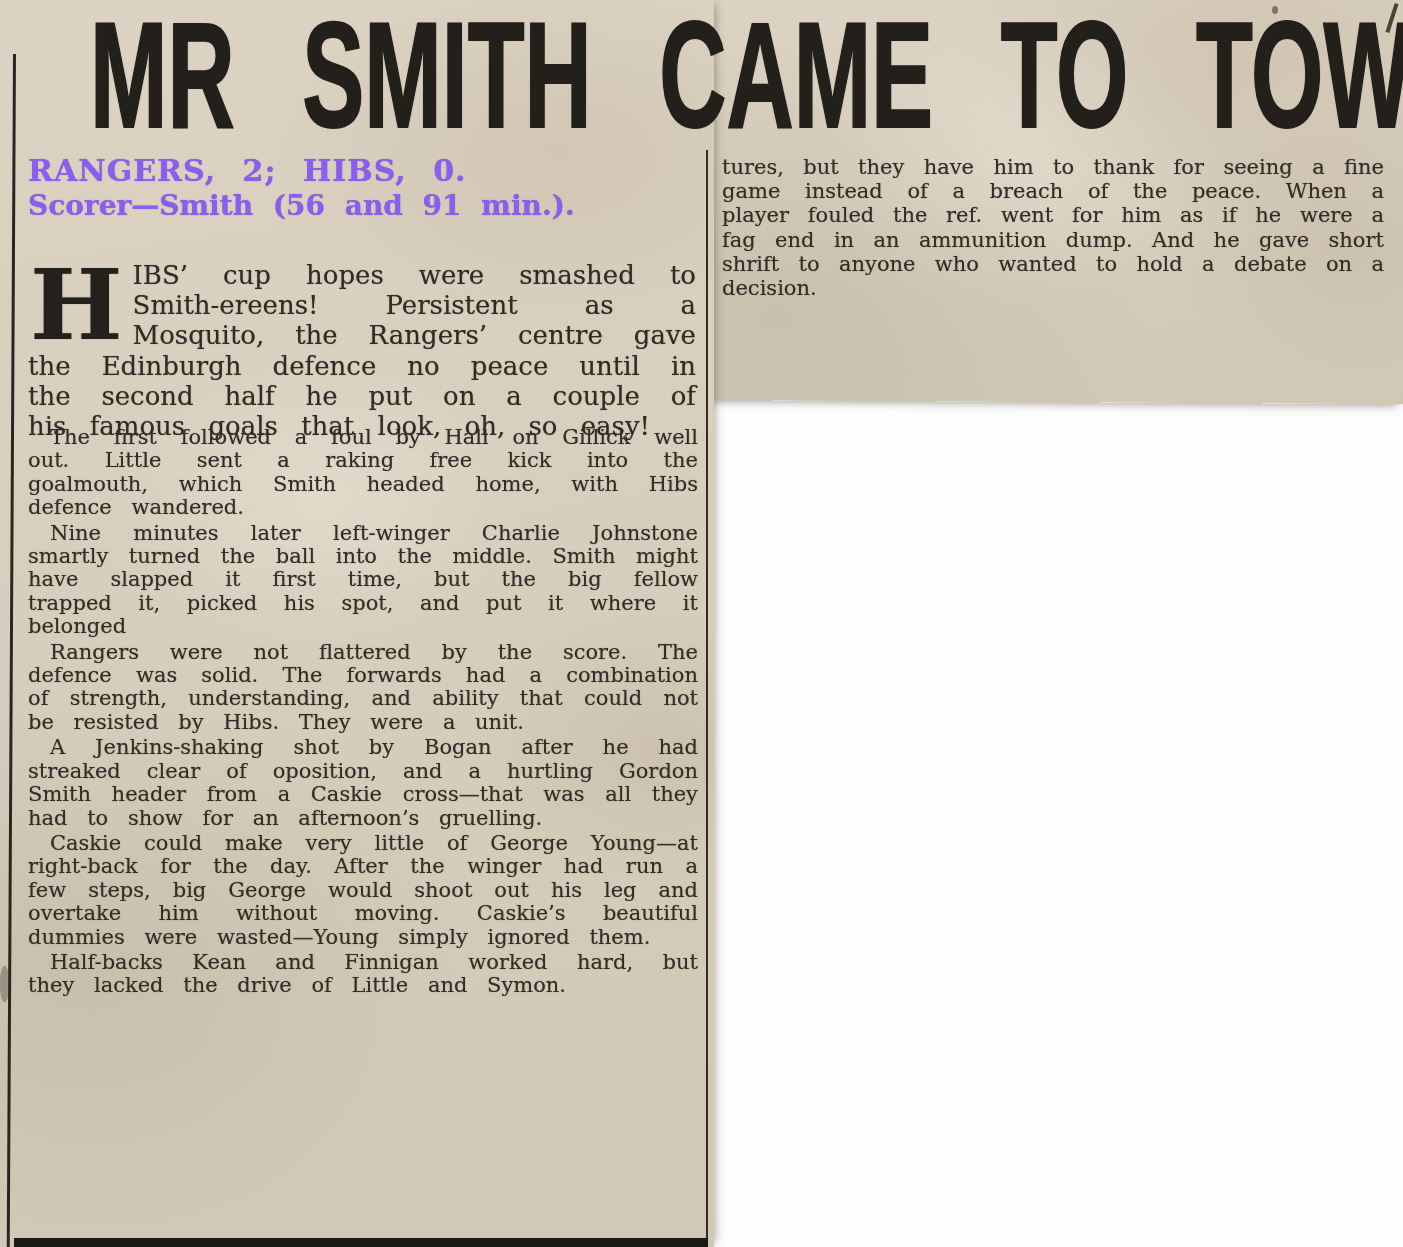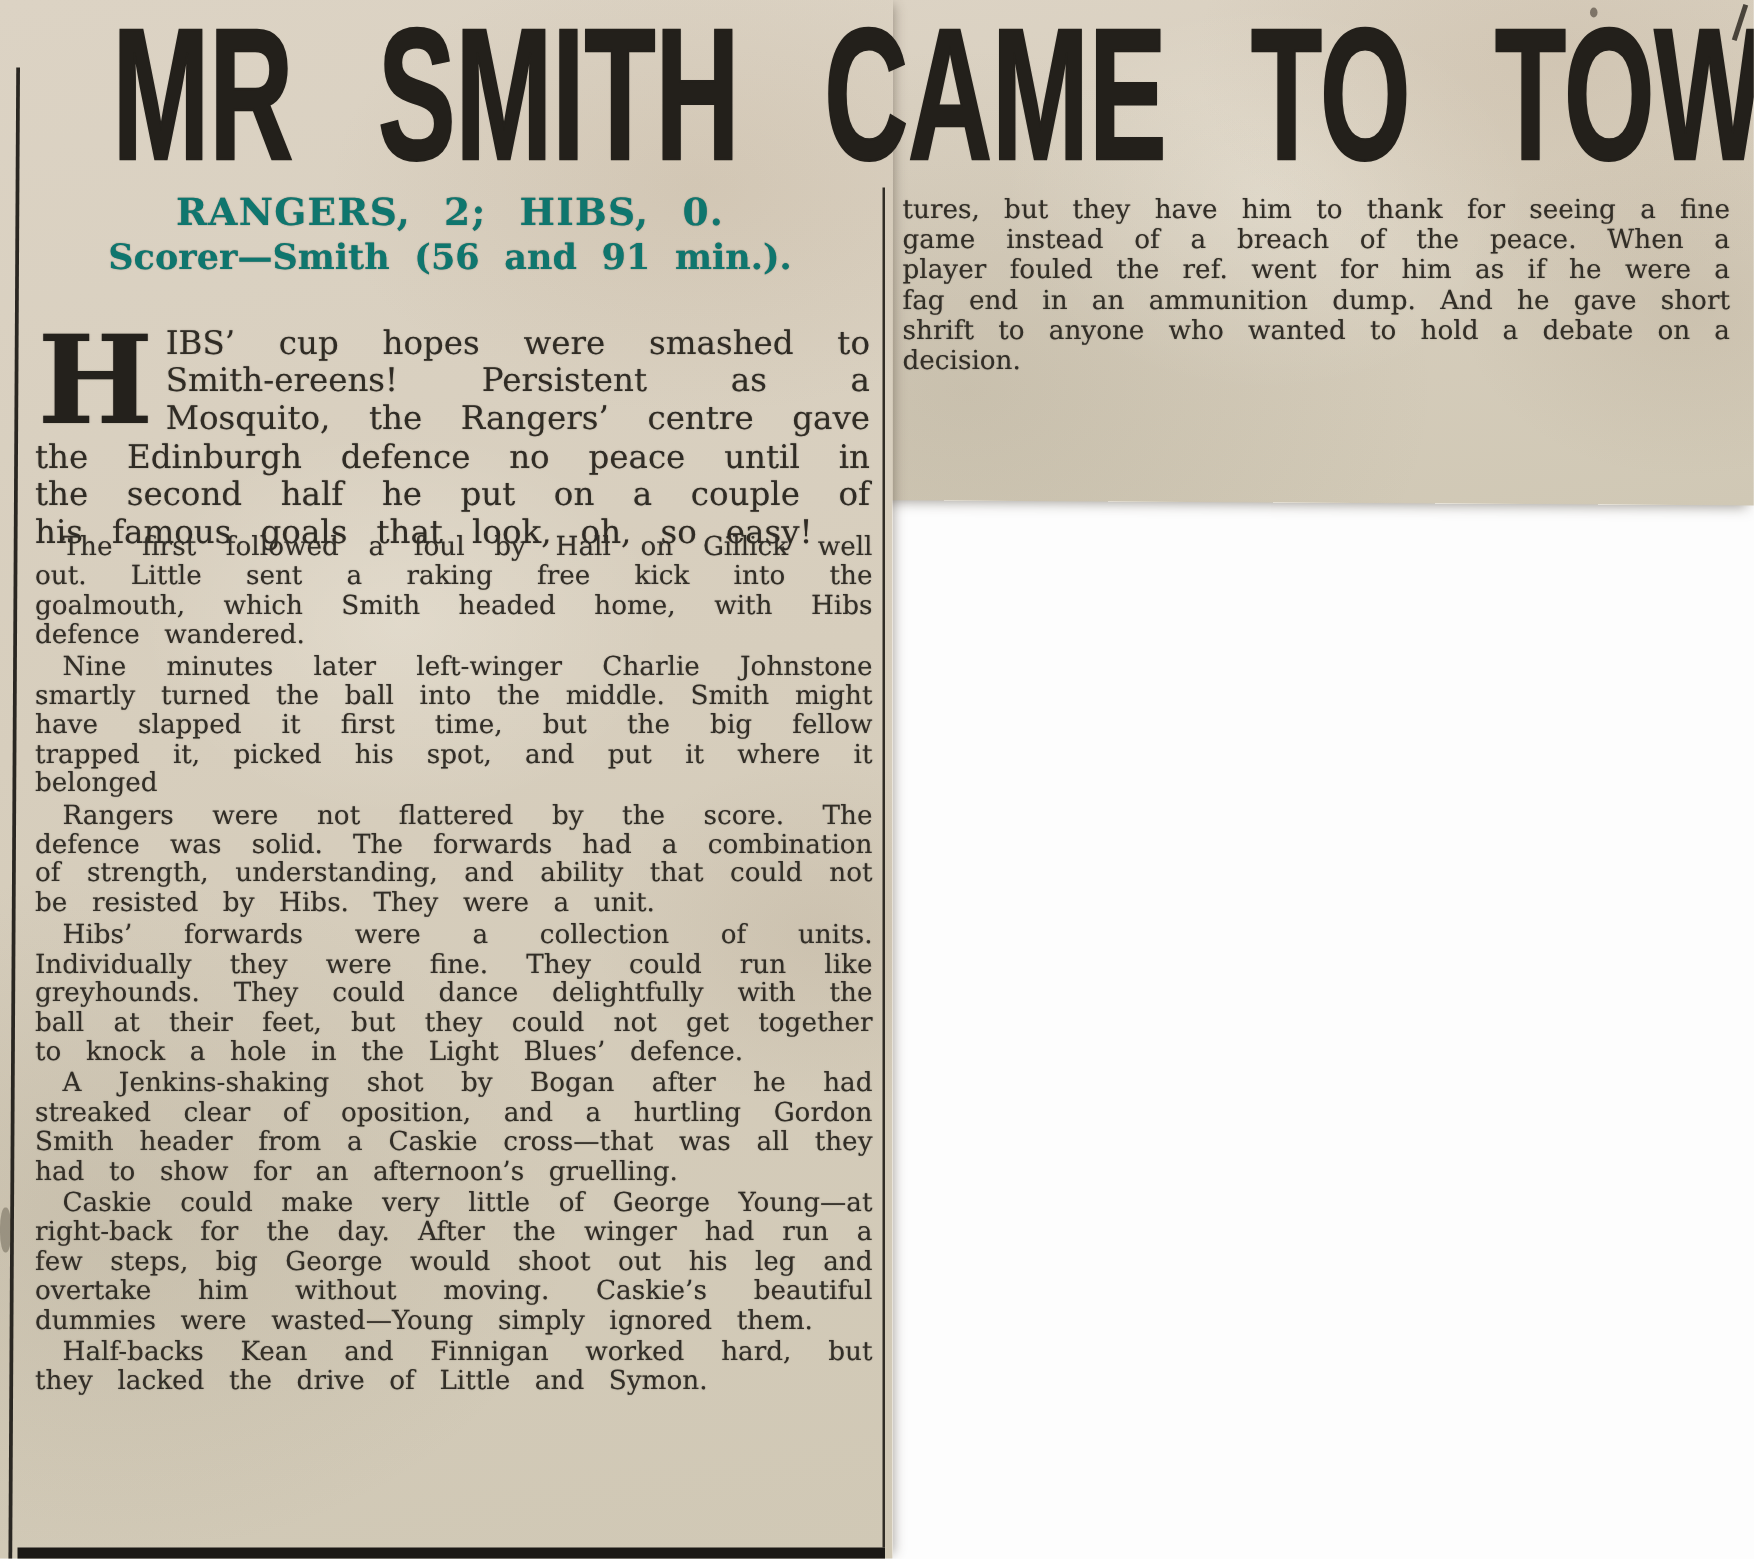--- a/index.html
+++ b/index.html
@@ -37,21 +37,21 @@
   
   .headline-wrap{position:absolute;left:90px;top:12px;width:1300px;height:140px;}
   .headline-text{display:inline-block;white-space:nowrap;
     font:700 150px/0.85 "Liberation Sans",sans-serif;
     transform:scale(0.62,1);transform-origin:0 0;
     letter-spacing:0;word-spacing:0.45em;
     color:#23201b;-webkit-text-stroke:2px #23201b;
     text-shadow:0 0 2px rgba(35,32,27,0.45);}
 
   
-  .sub{position:absolute;left:28px;width:664px;text-align:center;color:#0f766e;
+  .sub{position:absolute;left:28px;width:664px;color:#8b5cf6;
     text-shadow:0 0 1px rgba(43,39,32,0.55);}
   .sub1{top:154px;font:700 30px/1.1 "DejaVu Serif",serif;letter-spacing:1px;word-spacing:15px;}
   .sub2{top:191px;font:700 28px/1.1 "DejaVu Serif",serif;word-spacing:10px;}
 
   
   .lead{position:absolute;left:28px;top:234px;width:668px;
     font:26px/30.2px "DejaVu Serif",serif;text-align:justify;word-spacing:15px;
     color:#302c25;text-shadow:0 0 1px rgba(48,44,37,0.5);}
   .dropcap{float:left;font:700 98px/78px "DejaVu Serif",serif;margin:6px 10px 0 2px;color:#24211c;}
 
@@ -90,21 +90,20 @@
 
   <div class="sub sub1">RANGERS, 2; HIBS, 0.</div>
   <div class="sub sub2">Scorer—Smith (56 and 91 min.).</div>
 
   <p class="lead"><span class="dropcap">H</span><span>IBS’ cup hopes were smashed to Smith-ereens! Persistent as a Mosquito, the Rangers’ centre gave the Edinburgh defence no peace until in the second half he put on a couple of his famous goals that look, oh, so easy!</span></p>
 
   <div class="body-left">
     <p>The first followed a foul by Hall on Gillick well out. Little sent a raking free kick into the goalmouth, which Smith headed home, with Hibs defence wandered.</p>
     <p>Nine minutes later left-winger Charlie Johnstone smartly turned the ball into the middle. Smith might have slapped it first time, but the big fellow trapped it, picked his spot, and put it where it belonged</p>
     <p>Rangers were not flattered by the score. The defence was solid. The forwards had a combination of strength, understanding, and ability that could not be resisted by Hibs. They were a unit.</p>
-    <p>Hibs’ forwards were a collection of units. Individually they were fine. They could run like greyhounds. They could dance delightfully with the ball at their feet, but they could not get together to knock a hole in the Light Blues’ defence.</p>
     <p>A Jenkins-shaking shot by Bogan after he had streaked clear of oposition, and a hurtling Gordon Smith header from a Caskie cross—that was all they had to show for an afternoon’s gruelling.</p>
     <p>Caskie could make very little of George Young—at right-back for the day. After the winger had run a few steps, big George would shoot out his leg and overtake him without moving. Caskie’s beautiful dummies were wasted—Young simply ignored them.</p>
     <p>Half-backs Kean and Finnigan worked hard, but they lacked the drive of Little and Symon.</p>
   </div>
 
   <div class="body-right">
     <p>tures, but they have him to thank for seeing a fine game instead of a breach of the peace. When a player fouled the ref. went for him as if he were a fag end in an ammunition dump. And he gave short shrift to anyone who wanted to hold a debate on a decision.</p>
   </div>
 
 </div>

